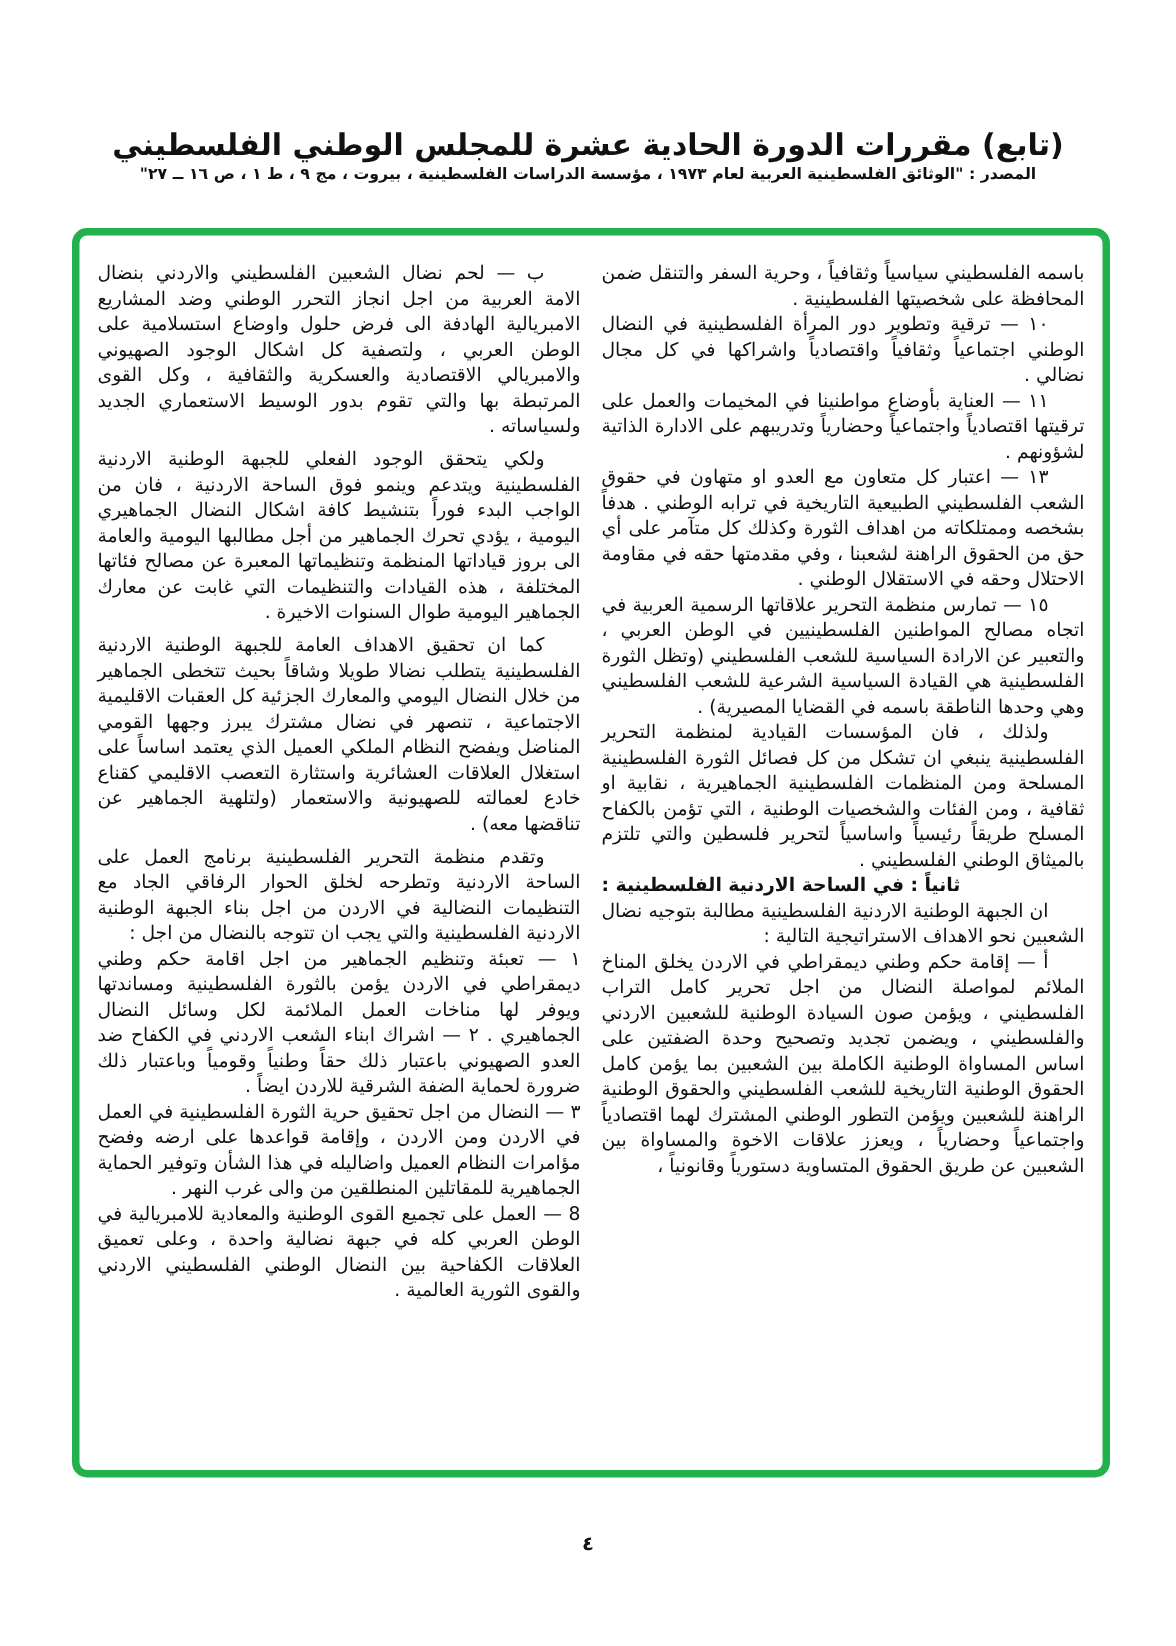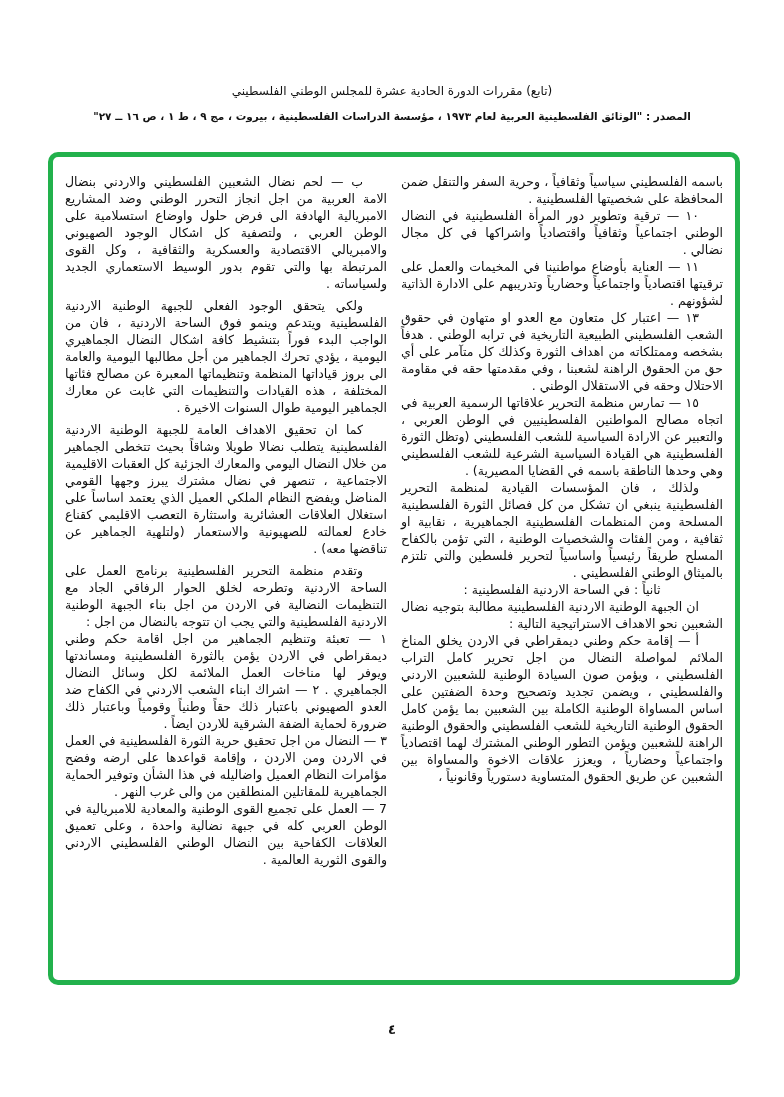--- a/index.html
+++ b/index.html
@@ -15,22 +15,22 @@
     color: #111111;
     direction: rtl;
     overflow: hidden;
   }
   .doc-title {
     position: absolute;
     top: 84px;
     left: 0;
     width: 784px;
     text-align: center;
-    font-size: 12px;
-    font-weight: normal;
+    font-size: 20px;
+    font-weight: bold;
     letter-spacing: 0;
   }
   .doc-source {
     position: absolute;
     top: 110px;
     left: 0;
     width: 784px;
     text-align: center;
     font-size: 10.5px;
     font-weight: bold;
@@ -61,23 +61,23 @@
   .para {
     margin: 0;
     font-size: 12.5px;
     line-height: 17px;
     text-align: justify;
     direction: rtl;
   }
   .para.indent { text-indent: 24px; }
   .para.flush  { text-indent: 0; }
   .para.heading {
-    font-weight: normal;
+    font-weight: bold;
     text-indent: 0;
-    text-align: center;
+    text-align: left;
   }
   .para.spaced { margin-top: 5px; }
   .page-number {
     position: absolute;
     top: 1022px;
     left: 0;
     width: 784px;
     text-align: center;
     font-size: 13px;
     font-weight: bold;
@@ -103,18 +103,18 @@
         <p class="para indent">ان الجبهة الوطنية الاردنية الفلسطينية مطالبة بتوجيه نضال الشعبين نحو الاهداف الاستراتيجية التالية :</p>
         <p class="para indent">أ — إقامة حكم وطني ديمقراطي في الاردن يخلق المناخ الملائم لمواصلة النضال من اجل تحرير كامل التراب الفلسطيني ، ويؤمن صون السيادة الوطنية للشعبين الاردني والفلسطيني ، ويضمن تجديد وتصحيح وحدة الضفتين على اساس المساواة الوطنية الكاملة بين الشعبين بما يؤمن كامل الحقوق الوطنية التاريخية للشعب الفلسطيني والحقوق الوطنية الراهنة للشعبين ويؤمن التطور الوطني المشترك لهما اقتصادياً واجتماعياً وحضارياً ، ويعزز علاقات الاخوة والمساواة بين الشعبين عن طريق الحقوق المتساوية دستورياً وقانونياً ،</p>
       </div>
     <div class="col">
         <p class="para indent">ب — لحم نضال الشعبين الفلسطيني والاردني بنضال الامة العربية من اجل انجاز التحرر الوطني وضد المشاريع الامبريالية الهادفة الى فرض حلول واوضاع استسلامية على الوطن العربي ، ولتصفية كل اشكال الوجود الصهيوني والامبريالي الاقتصادية والعسكرية والثقافية ، وكل القوى المرتبطة بها والتي تقوم بدور الوسيط الاستعماري الجديد ولسياساته .</p>
         <p class="para indent spaced">ولكي يتحقق الوجود الفعلي للجبهة الوطنية الاردنية الفلسطينية ويتدعم وينمو فوق الساحة الاردنية ، فان من الواجب البدء فوراً بتنشيط كافة اشكال النضال الجماهيري اليومية ، يؤدي تحرك الجماهير من أجل مطالبها اليومية والعامة الى بروز قياداتها المنظمة وتنظيماتها المعبرة عن مصالح فئاتها المختلفة ، هذه القيادات والتنظيمات التي غابت عن معارك الجماهير اليومية طوال السنوات الاخيرة .</p>
         <p class="para indent spaced">كما ان تحقيق الاهداف العامة للجبهة الوطنية الاردنية الفلسطينية يتطلب نضالا طويلا وشاقاً بحيث تتخطى الجماهير من خلال النضال اليومي والمعارك الجزئية كل العقبات الاقليمية الاجتماعية ، تنصهر في نضال مشترك يبرز وجهها القومي المناضل ويفضح النظام الملكي العميل الذي يعتمد اساساً على استغلال العلاقات العشائرية واستثارة التعصب الاقليمي كقناع خادع لعمالته للصهيونية والاستعمار (ولتلهية الجماهير عن تناقضها معه) .</p>
         <p class="para indent spaced">وتقدم منظمة التحرير الفلسطينية برنامج العمل على الساحة الاردنية وتطرحه لخلق الحوار الرفاقي الجاد مع التنظيمات النضالية في الاردن من اجل بناء الجبهة الوطنية الاردنية الفلسطينية والتي يجب ان تتوجه بالنضال من اجل :</p>
         <p class="para flush">١ — تعبئة وتنظيم الجماهير من اجل اقامة حكم وطني ديمقراطي في الاردن يؤمن بالثورة الفلسطينية ومساندتها ويوفر لها مناخات العمل الملائمة لكل وسائل النضال الجماهيري . ٢ — اشراك ابناء الشعب الاردني في الكفاح ضد العدو الصهيوني باعتبار ذلك حقاً وطنياً وقومياً وباعتبار ذلك ضرورة لحماية الضفة الشرقية للاردن ايضاً .</p>
         <p class="para flush">٣ — النضال من اجل تحقيق حرية الثورة الفلسطينية في العمل في الاردن ومن الاردن ، وإقامة قواعدها على ارضه وفضح مؤامرات النظام العميل واضاليله في هذا الشأن وتوفير الحماية الجماهيرية للمقاتلين المنطلقين من والى غرب النهر .</p>
-        <p class="para flush">7 — العمل على تجميع القوى الوطنية والمعادية للامبريالية في الوطن العربي كله في جبهة نضالية واحدة ، وعلى تعميق العلاقات الكفاحية بين النضال الوطني الفلسطيني الاردني والقوى الثورية العالمية .</p>
+        <p class="para flush">8 — العمل على تجميع القوى الوطنية والمعادية للامبريالية في الوطن العربي كله في جبهة نضالية واحدة ، وعلى تعميق العلاقات الكفاحية بين النضال الوطني الفلسطيني الاردني والقوى الثورية العالمية .</p>
       </div>
   </div>
 </div>
 
 <div class="page-number">٤</div>
 
 </body></html>

